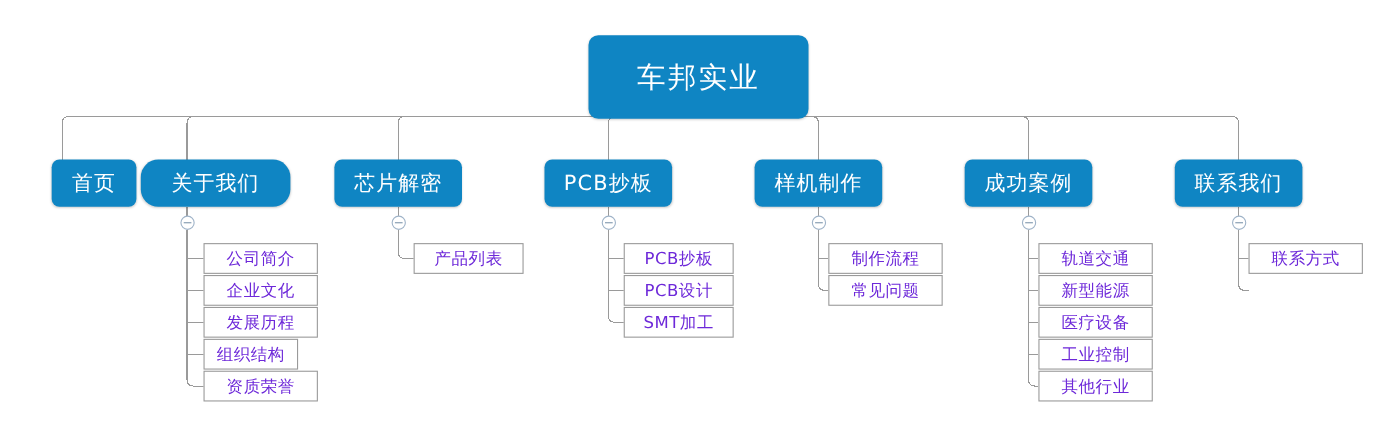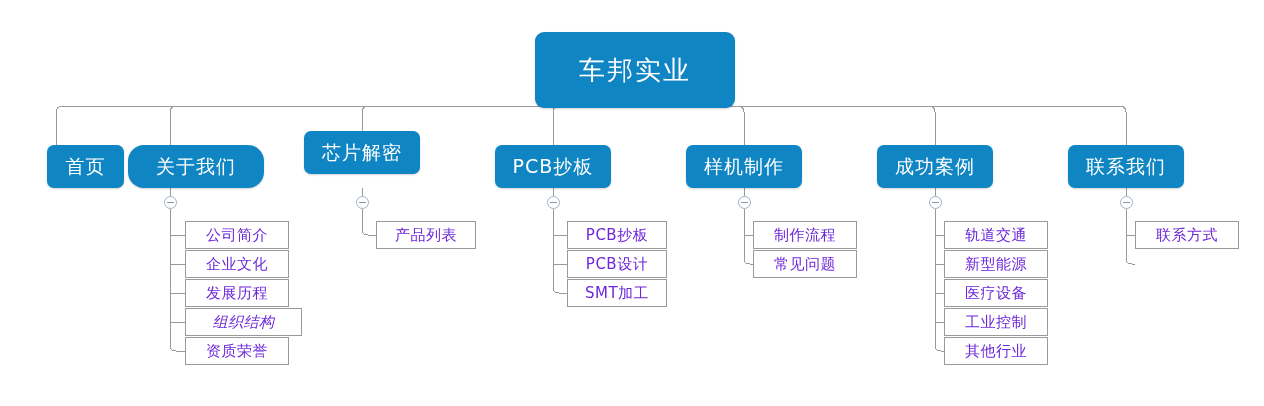--- a/index.html
+++ b/index.html
@@ -121,23 +121,23 @@
       <path d="M 1126 209 V 258 Q 1126 264 1132 264 H 1135" stroke="#9a9a9a" stroke-width="1" fill="none" shape-rendering="crispEdges"></path>
       <path d="M 1126 235 H 1135" stroke="#9a9a9a" stroke-width="1" fill="none" shape-rendering="crispEdges"></path>
     </svg>
 <div class="bnode root" style="left: 535px; top: 16px; width: 200px; height: 76px; margin-top: 16px;">车邦实业</div>
     <div class="bnode lvl1" style="left: 18px; top: 145px; width: 77px; height: 43px; margin-left: 29px;">首页</div>
     <div class="bnode lvl1" style="left: 128px; top: 145px; width: 136px; height: 43px; border-radius: 16px;">关于我们</div>
     <div class="toggle" style="left: 163.5px; top: 196px;"></div>
     <div class="leaf" style="left: 185px; top: 221px; width: 104px; height: 28px;">公司简介</div>
     <div class="leaf" style="left: 185px; top: 250px; width: 104px; height: 28px;">企业文化</div>
     <div class="leaf" style="left: 185px; top: 279px; width: 104px; height: 28px;">发展历程</div>
-    <div class="leaf" style="left: 185px; top: 308px; width: 117px; height: 28px; font-style: italic;">组织结构</div>
+    <div class="leaf" style="left: 185px; top: 308px; width: 86px; height: 28px;">组织结构</div>
     <div class="leaf" style="left: 185px; top: 337px; width: 104px; height: 28px;">资质荣誉</div>
-    <div class="bnode lvl1" style="left: 304px; top: 131px; width: 116px; height: 43px; text-align: center;">芯片解密</div>
+    <div class="bnode lvl1" style="left: 304px; top: 145px; width: 116px; height: 43px; text-align: center;">芯片解密</div>
     <div class="toggle" style="left: 355.5px; top: 196px;"></div>
     <div class="leaf" style="left: 376px; top: 221px; width: 100px; height: 28px;">产品列表</div>
     <div class="bnode lvl1" style="left: 495px; top: 145px; width: 116px; height: 43px;">PCB抄板</div>
     <div class="toggle" style="left: 546.5px; top: 196px;"></div>
     <div class="leaf" style="left: 567px; top: 221px; width: 100px; height: 28px;">PCB抄板</div>
     <div class="leaf" style="left: 567px; top: 250px; width: 100px; height: 28px;">PCB设计</div>
     <div class="leaf" style="left: 567px; top: 279px; width: 100px; height: 28px;">SMT加工</div>
     <div class="bnode lvl1" style="left: 686px; top: 145px; width: 116px; height: 43px;">样机制作</div>
     <div class="toggle" style="left: 737.5px; top: 196px;"></div>
     <div class="leaf" style="left: 753px; top: 221px; width: 104px; height: 28px;">制作流程</div>

